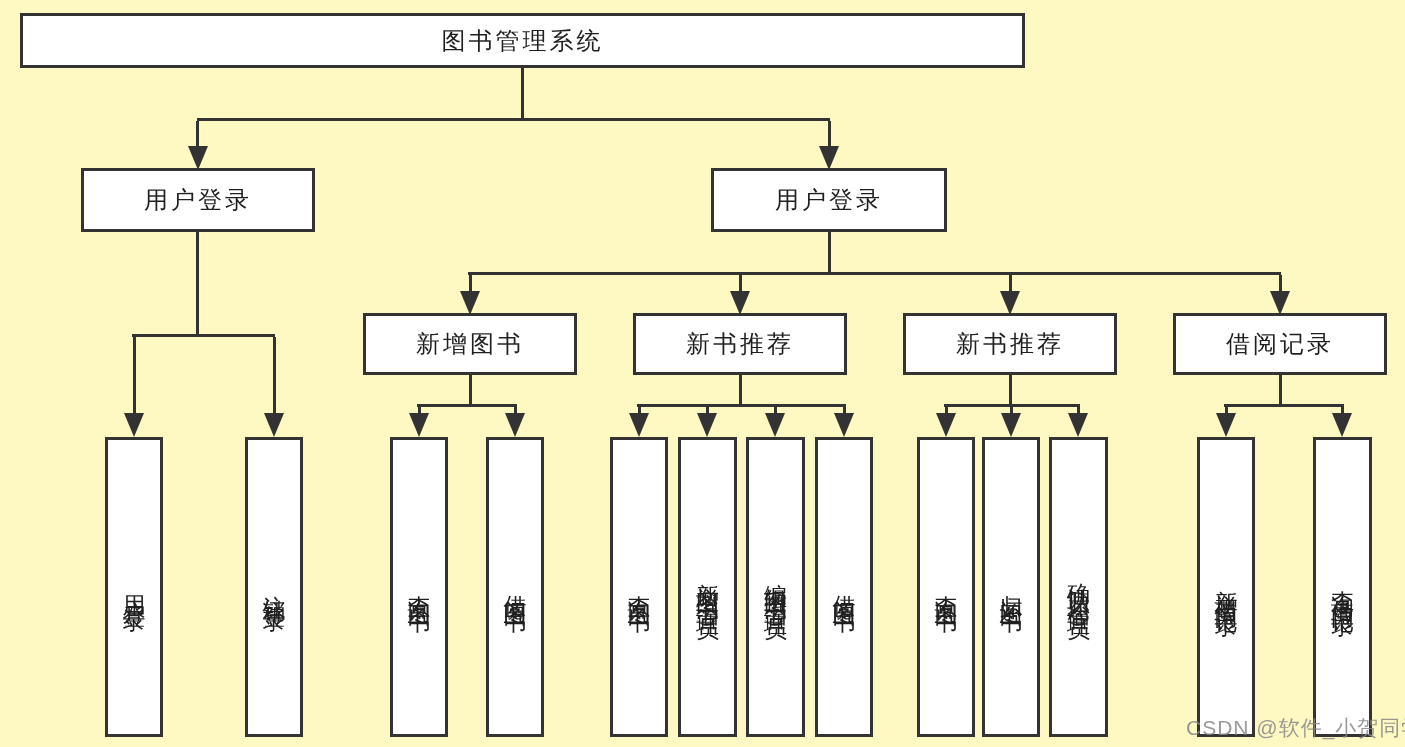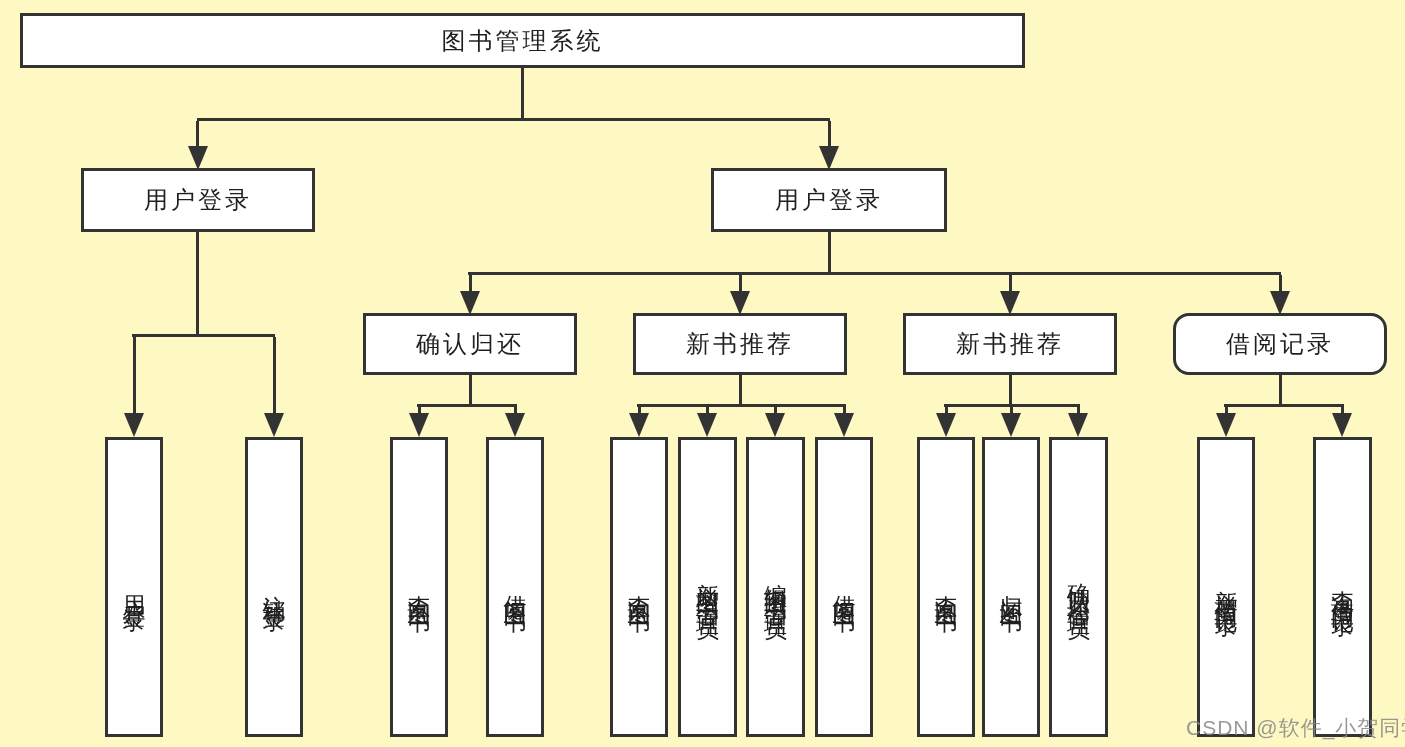--- a/index.html
+++ b/index.html
@@ -83,29 +83,29 @@
   <div class="vline" style="left:469px;top:275px;height:18px;"></div>
   <div class="arrow" style="left:460px;top:291px;"></div>
   <div class="vline" style="left:739px;top:275px;height:18px;"></div>
   <div class="arrow" style="left:730px;top:291px;"></div>
   <div class="vline" style="left:1009px;top:275px;height:18px;"></div>
   <div class="arrow" style="left:1000px;top:291px;"></div>
   <div class="vline" style="left:1279px;top:275px;height:18px;"></div>
   <div class="arrow" style="left:1270px;top:291px;"></div>
 
   <div class="node" style="left:363px;top:313px;width:214px;height:62px;">
-    <span>确认归还</span>
+    <span>新增图书</span>
   </div>
   <div class="node" style="left:633px;top:313px;width:214px;height:62px;">
     <span>新书推荐</span>
   </div>
   <div class="node" style="left:903px;top:313px;width:214px;height:62px;">
     <span>新书推荐</span>
   </div>
-  <div class="node" style="left:1173px;top:313px;width:214px;height:62px;border-radius:16px;">
+  <div class="node" style="left:1173px;top:313px;width:214px;height:62px;">
     <span>借阅记录</span>
   </div>
 
   <div class="vline" style="left:196px;top:232px;height:105px;"></div>
   <div class="hline" style="left:132px;top:334px;width:143px;"></div>
   <div class="vline" style="left:133px;top:337px;height:78px;"></div>
   <div class="arrow" style="left:124px;top:413px;"></div>
   <div class="vline" style="left:273px;top:337px;height:78px;"></div>
   <div class="arrow" style="left:264px;top:413px;"></div>
 

